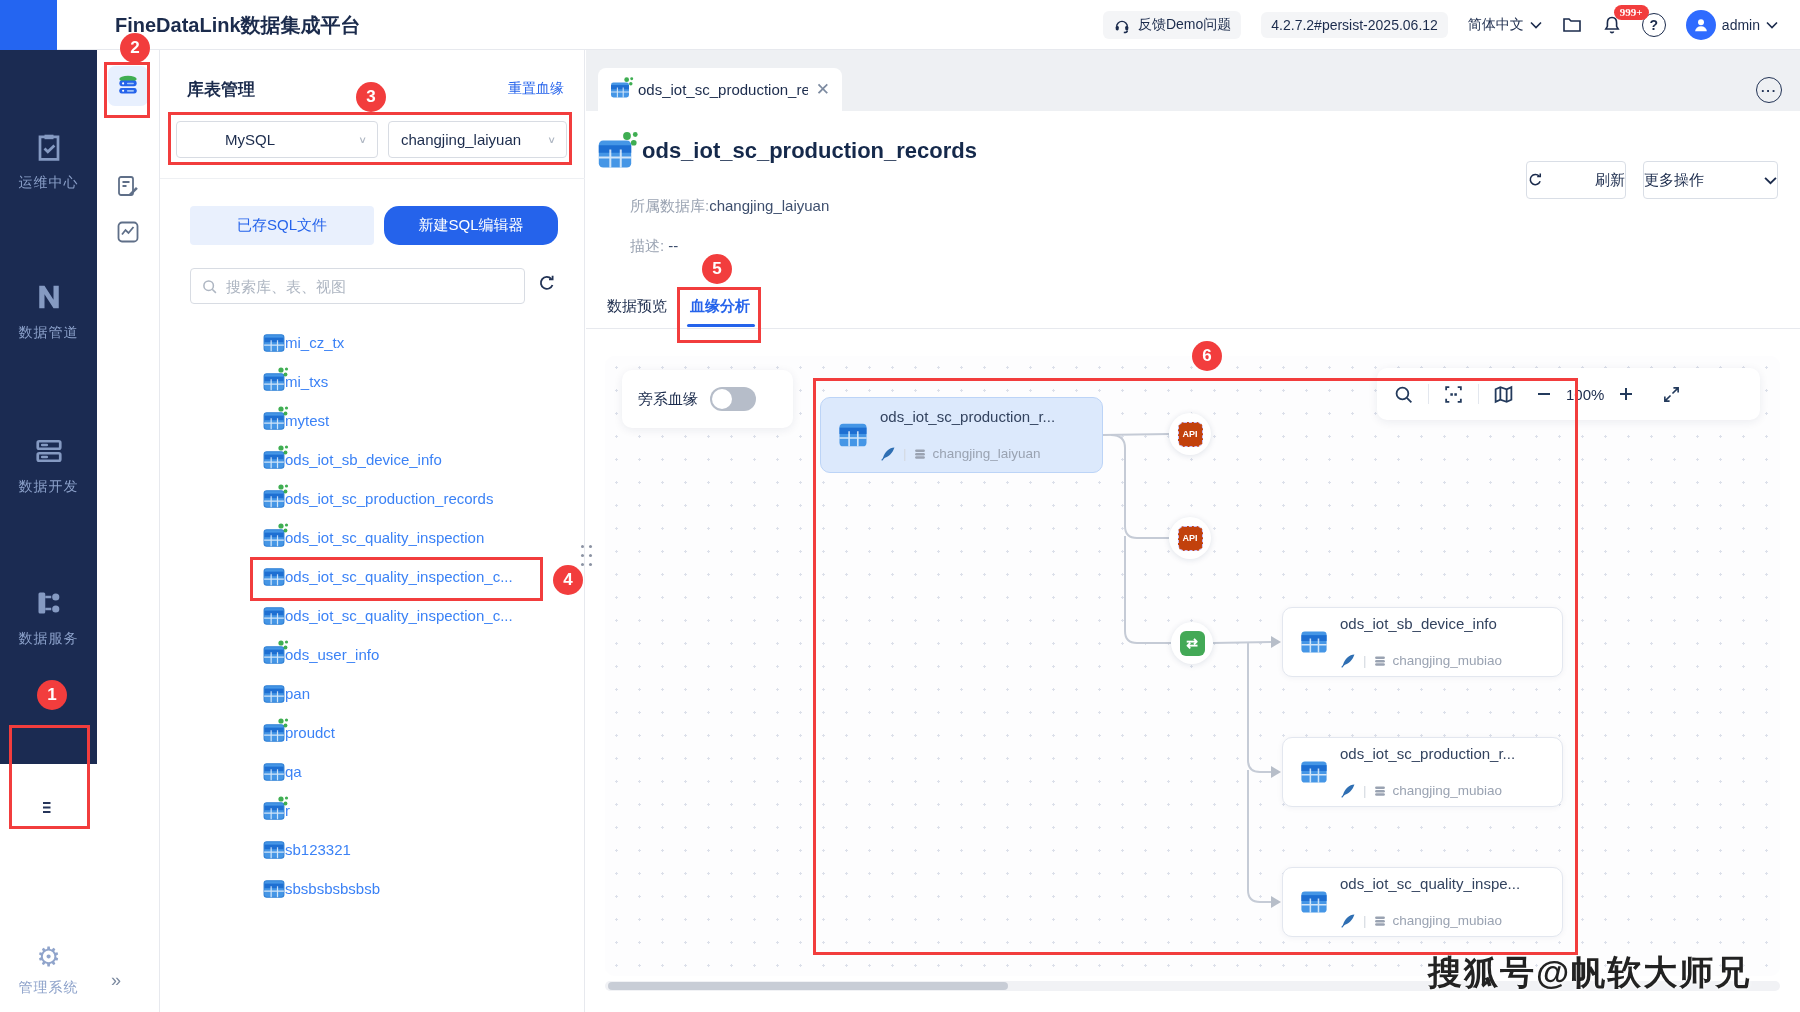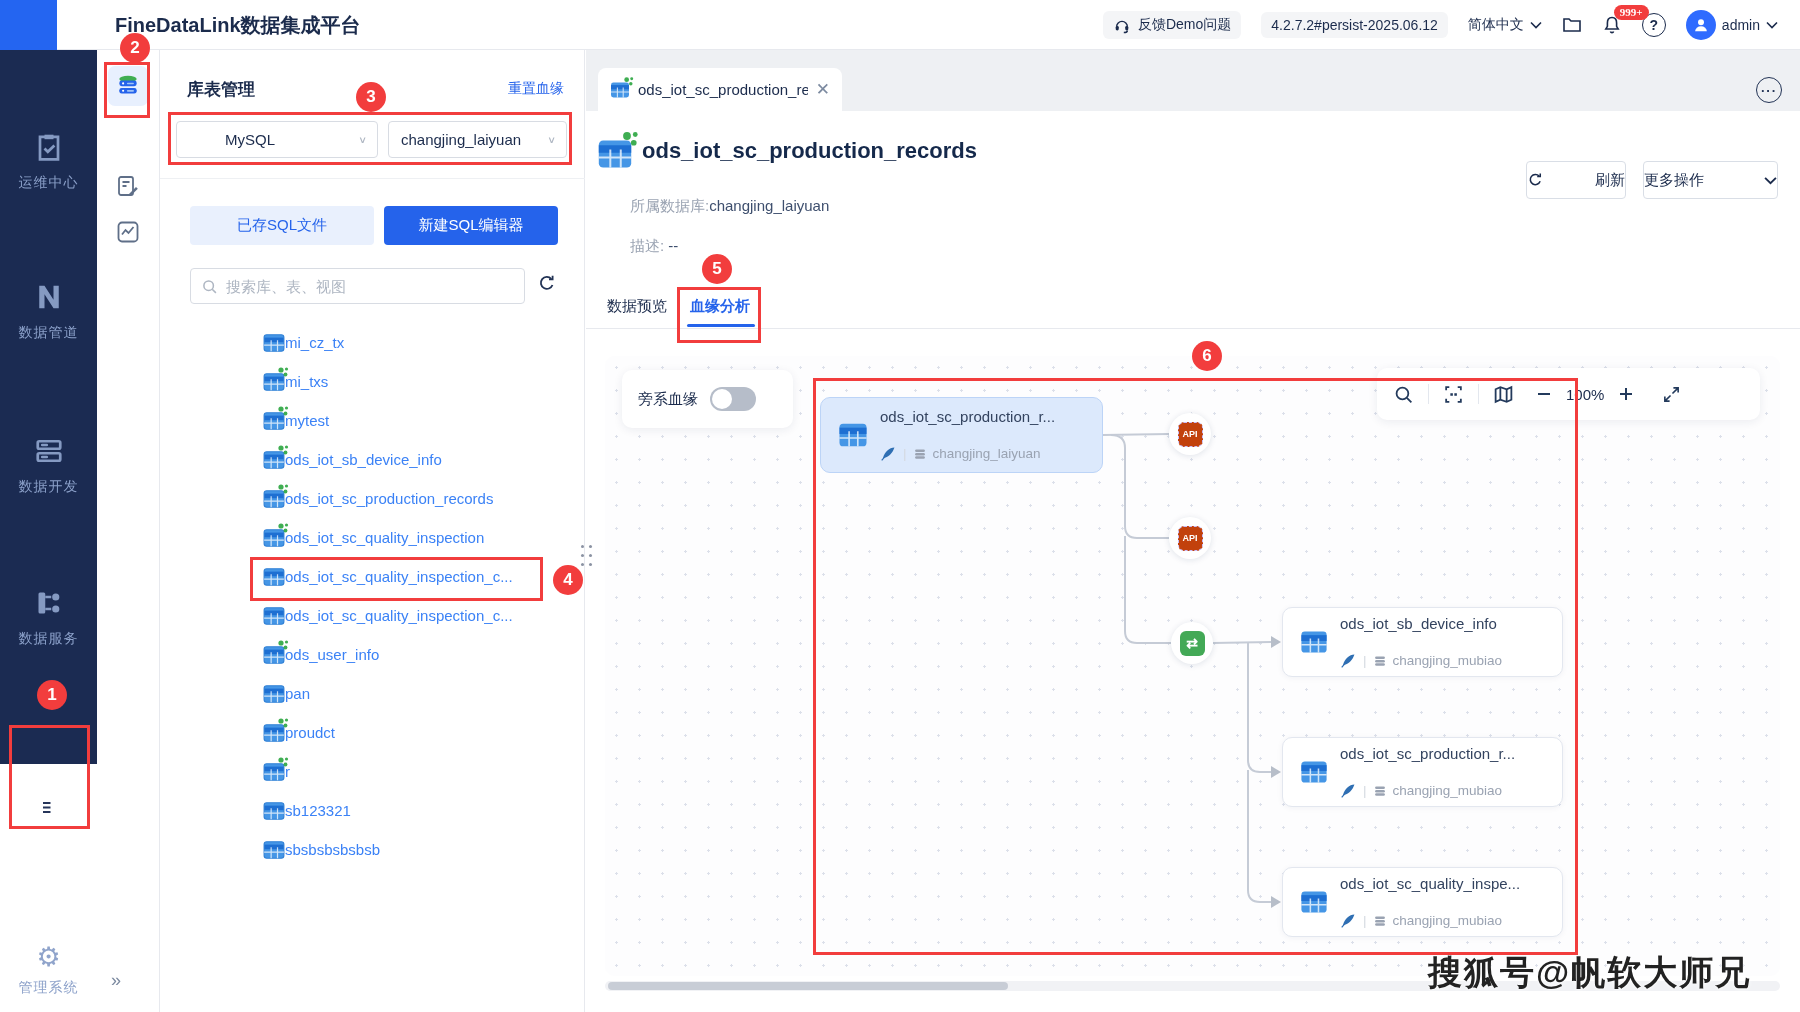--- a/index.html
+++ b/index.html
@@ -37,21 +37,21 @@
   
   .panel { position:absolute; left:160px; top:50px; width:425px; height:962px; background:#fff; border-right:1px solid #e7e9ee; z-index:12; }
   .panel-title { position:absolute; left:27px; top:28px; font-size:17px; font-weight:bold; color:#1b2b4c; }
   .reset-link { position:absolute; right:20px; top:30px; font-size:14px; color:#2563eb; cursor:pointer; }
   .select { position:absolute; top:71px; height:37px; background:#fff; border:1px solid #d8dce3; border-radius:4px; display:flex; align-items:center; justify-content:space-between; padding:0 10px 0 12px; font-size:15px; color:#1b2b4c; cursor:pointer; }
   .sel-1 { left:16px; width:202px;padding-left:48px; }
   .sel-2 { left:228px; width:179px; }
   .chev { font-size:12px; color:#aeb6c2; transform:scaleY(.8); }
   .panel-div { position:absolute; left:0; top:128px; width:425px; height:1px; background:#eef0f3; }
   .btn-saved { position:absolute; left:30px; top:156px; width:184px; height:39px; background:#e9f0fd; color:#2563eb; font-size:15px; border:none; border-radius:4px; cursor:pointer; }
-  .btn-newsql { position:absolute; left:224px; top:156px; width:174px; height:39px; background:#2563eb; color:#fff; font-size:15px; border:none; border-radius:4px; cursor:pointer; }
+  .btn-newsql { position:absolute; left:224px; top:156px; width:174px; height:39px; background:#2563eb; color:#fff; font-size:15px; border:none; border-radius:15px; cursor:pointer; }
   .search-box { position:absolute; left:30px; top:218px; width:335px; height:36px; border:1px solid #d8dce3; border-radius:4px; display:flex; align-items:center; padding:0 10px; gap:8px; }
   .search-box input { border:none; outline:none; flex:1; font-size:15px; color:#1b2b4c; font-family:"Liberation Sans",sans-serif; }
   .search-box input::placeholder { color:#aeb6c2; }
   .mini-refresh { position:absolute; left:377px; top:224px; cursor:pointer; }
 
   .tbl-list { position:absolute; left:0; top:273px; width:425px; height:689px; overflow:hidden; }
   .tbl-row { position:relative; height:39px; display:flex; align-items:center; padding-left:103px; gap:0; font-size:15px; color:#3b82f6; cursor:pointer; white-space:nowrap; }
   .tbl-ic { position:relative; width:22px; height:22px; flex:0 0 22px; }
   .sparkle { display:none; position:absolute; right:-4px; top:-5px; }
   .tbl-row.starred .sparkle { display:block; }
@@ -429,20 +429,32 @@
               <rect x="1" y="2.5" width="18" height="15" rx="2.4" fill="none" stroke="#3181d6" stroke-width="1"></rect>
               <path d="M1 12h18M7.4 7.5v10M13.2 7.5v10" stroke="rgba(255,255,255,.75)" stroke-width="1.1"></path>
             </svg>
             <svg class="sparkle" width="12" height="12" viewBox="0 0 12 12">
               <circle cx="4" cy="4" r="2.6" fill="#3fae52"></circle>
               <circle cx="9.5" cy="3" r="1.6" fill="#3fae52"></circle>
               <circle cx="8.5" cy="8.5" r="1.9" fill="#3fae52"></circle>
             </svg>
           </span>
           <span class="tbl-name">proudct</span>
+        </div>
+        <div class="tbl-row">
+          <span class="tbl-ic">
+            <svg width="22" height="22" viewBox="0 0 20 20">
+              <rect x="1" y="2.5" width="18" height="15" rx="2.4" fill="#4596e6"></rect>
+              <path d="M1 7.2h18" stroke="#1e6fd2" stroke-width="4.2"></path>
+              <rect x="1" y="2.5" width="18" height="15" rx="2.4" fill="none" stroke="#3181d6" stroke-width="1"></rect>
+              <path d="M1 12h18M7.4 7.5v10M13.2 7.5v10" stroke="rgba(255,255,255,.75)" stroke-width="1.1"></path>
+            </svg>
+            
+          </span>
+          <span class="tbl-name">qa</span>
         </div>
         <div class="tbl-row starred">
           <span class="tbl-ic">
             <svg width="22" height="22" viewBox="0 0 20 20">
               <rect x="1" y="2.5" width="18" height="15" rx="2.4" fill="#4596e6"></rect>
               <path d="M1 7.2h18" stroke="#1e6fd2" stroke-width="4.2"></path>
               <rect x="1" y="2.5" width="18" height="15" rx="2.4" fill="none" stroke="#3181d6" stroke-width="1"></rect>
               <path d="M1 12h18M7.4 7.5v10M13.2 7.5v10" stroke="rgba(255,255,255,.75)" stroke-width="1.1"></path>
             </svg>
             <svg class="sparkle" width="12" height="12" viewBox="0 0 12 12">

